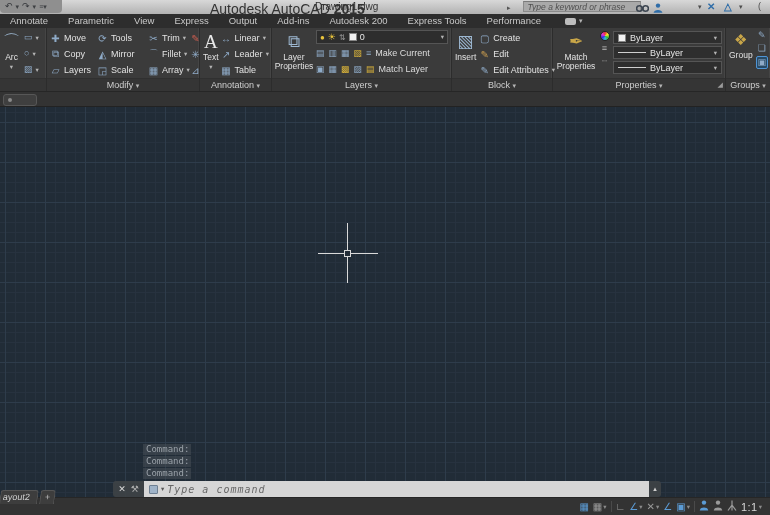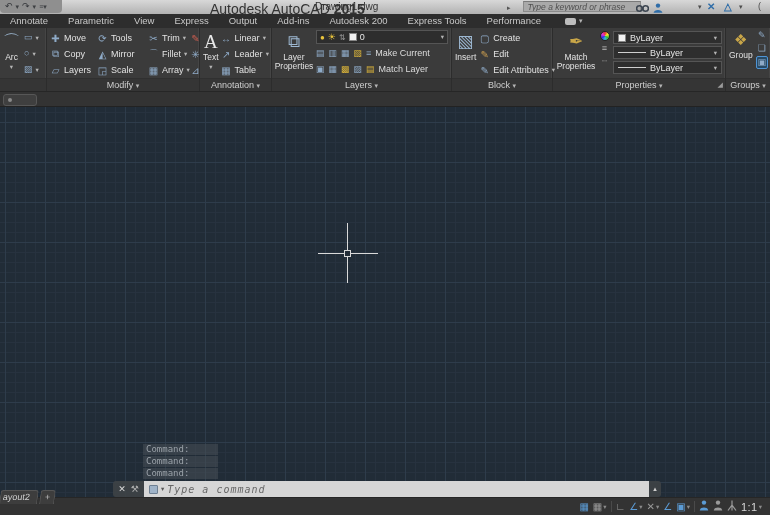--- a/index.html
+++ b/index.html
@@ -121,21 +121,21 @@
       linear-gradient(90deg, #27323f 1px, transparent 1px);
     background-size:40px 40px, 40px 40px, 10px 10px, 10px 10px;
     background-position:5px 15px; overflow:hidden;}
   .ch-h { position:absolute; left:318px; top:146px; width:60px; height:1px; background:#d9d9d9;}
   .ch-v { position:absolute; left:347px; top:116px; width:1px; height:60px; background:#d9d9d9;}
   .pickbox { position:absolute; left:344px; top:143px; width:7px; height:7px;
     border:1px solid #d9d9d9; background:#212c37;}
 
   .cmdhist { position:absolute; left:143px; top:337px; display:flex; flex-direction:column; gap:1px;}
   .cmdline { background:rgba(73,80,87,0.55); color:#9aa1a8; font-family:"DejaVu Sans Mono",monospace;
-    font-size:9px; line-height:10px; padding:0 19px 1px 3px; width:75px;}
+    font-size:9px; line-height:10px; padding:0 19px 1px 3px; width:48px;}
 
   .cmdbar { position:absolute; left:113px; top:374px; height:16px; display:flex; align-items:stretch;}
   .cmd-left { width:31px; background:rgba(62,66,70,0.9); border-radius:3px 0 0 3px;
     display:flex; align-items:center; justify-content:center; gap:5px;}
   .cmd-x { color:#d8d8d8; font-size:9px;}
   .cmd-wr { color:#b0b0b0; font-size:9px;}
   .cmd-field { width:505px; background:#d6d6d6; display:flex; align-items:center; gap:3px; padding:0 5px;}
   .cmd-badge { width:9px; height:9px; background:#9fb3c8; border:1px solid #6d7f92; border-radius:1px;}
   .cmd-caret { font-size:6.5px; color:#555;}
   .cmd-text { font-family:"DejaVu Sans Mono",monospace; font-style:italic; font-size:10px; color:#676767;

